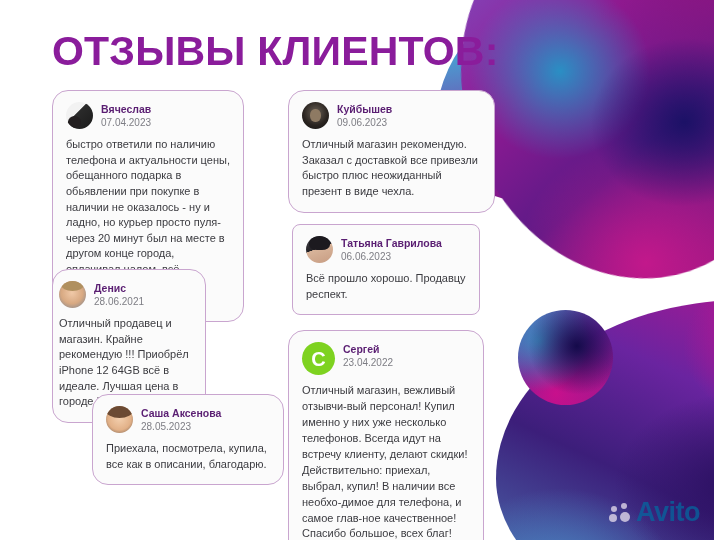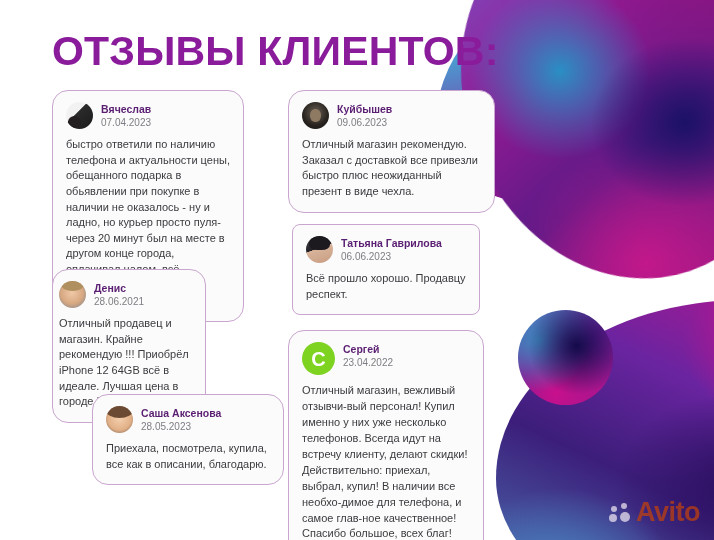--- a/index.html
+++ b/index.html
@@ -99,21 +99,21 @@
     border-radius: 50%;
     background: #efe6f2;
   }
   .avito-dots i:nth-child(1) { width: 8px;  height: 8px;  left: 0;   top: 11px; }
   .avito-dots i:nth-child(2) { width: 6px;  height: 6px;  left: 2px; top: 3px; }
   .avito-dots i:nth-child(3) { width: 6px;  height: 6px;  left: 12px; top: 0px; }
   .avito-dots i:nth-child(4) { width: 10px; height: 10px; left: 11px; top: 9px; }
   .avito-word {
     font-size: 27px;
     font-weight: bold;
-    color: #c2410c;
+    color: #0369a1;
     letter-spacing: -0.5px;
     line-height: 1;
   }
 
   
   .page-title {
     position: absolute;
     left: 52px;
     top: 28px;
     font-size: 41px;

